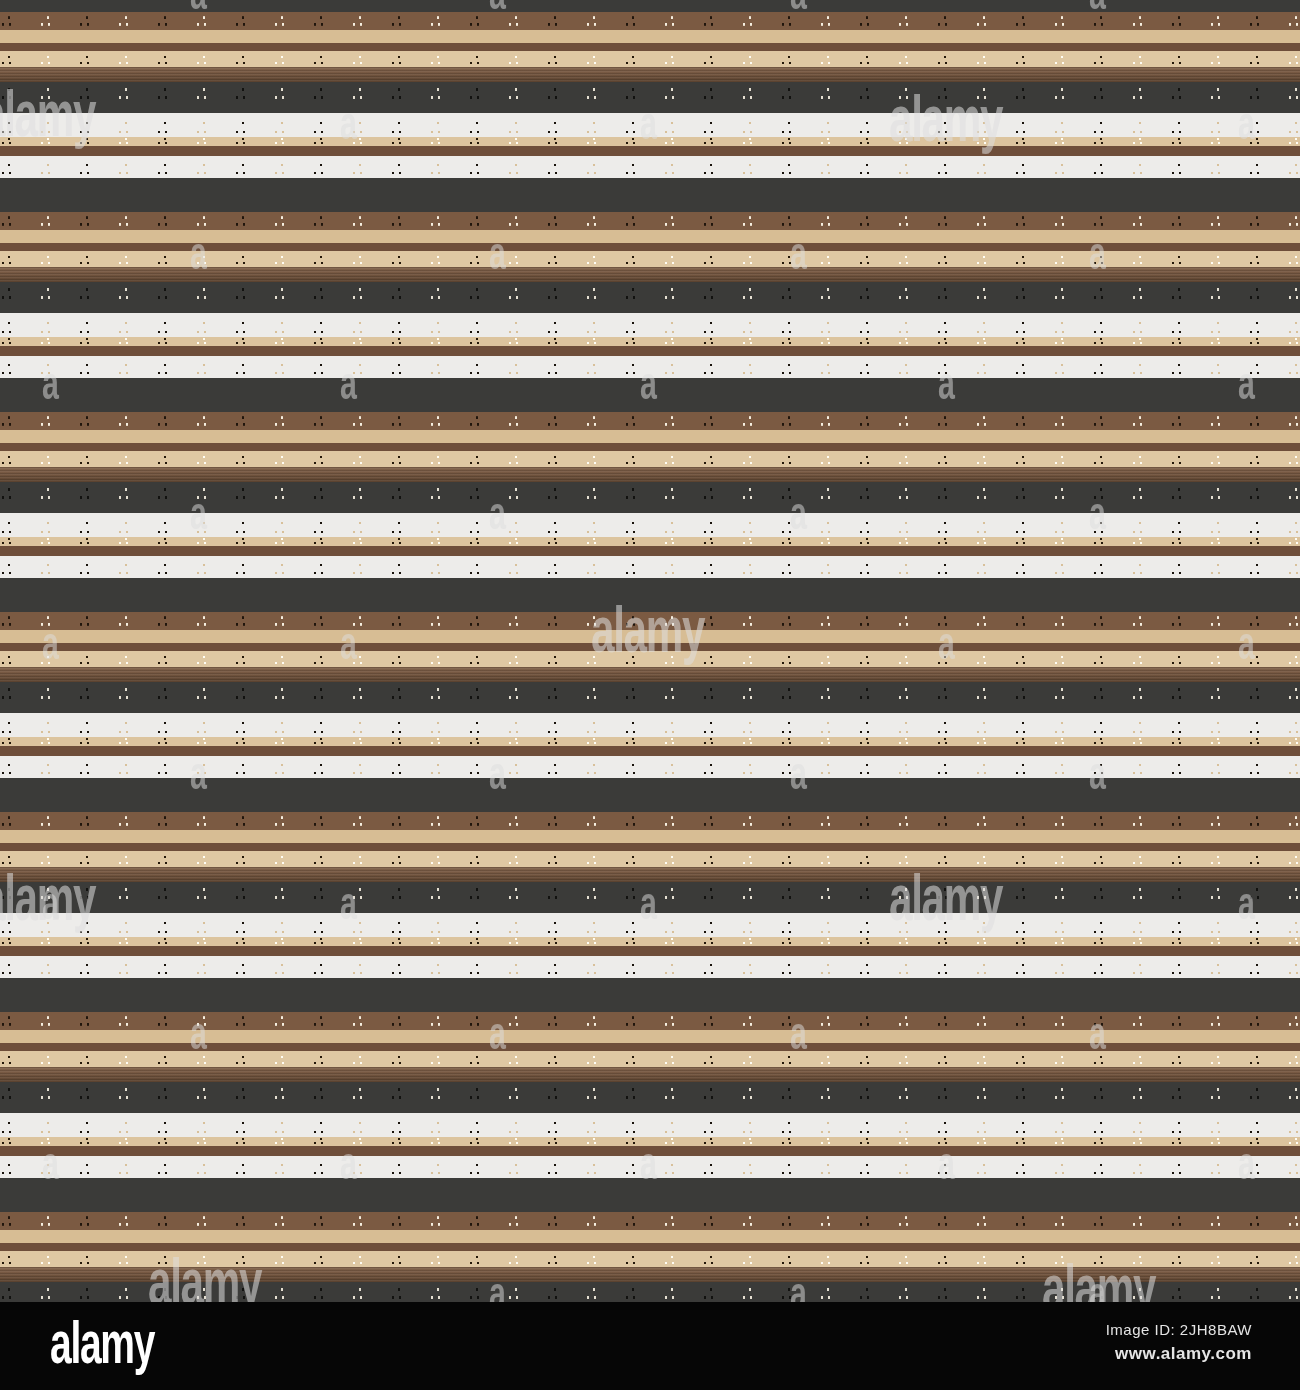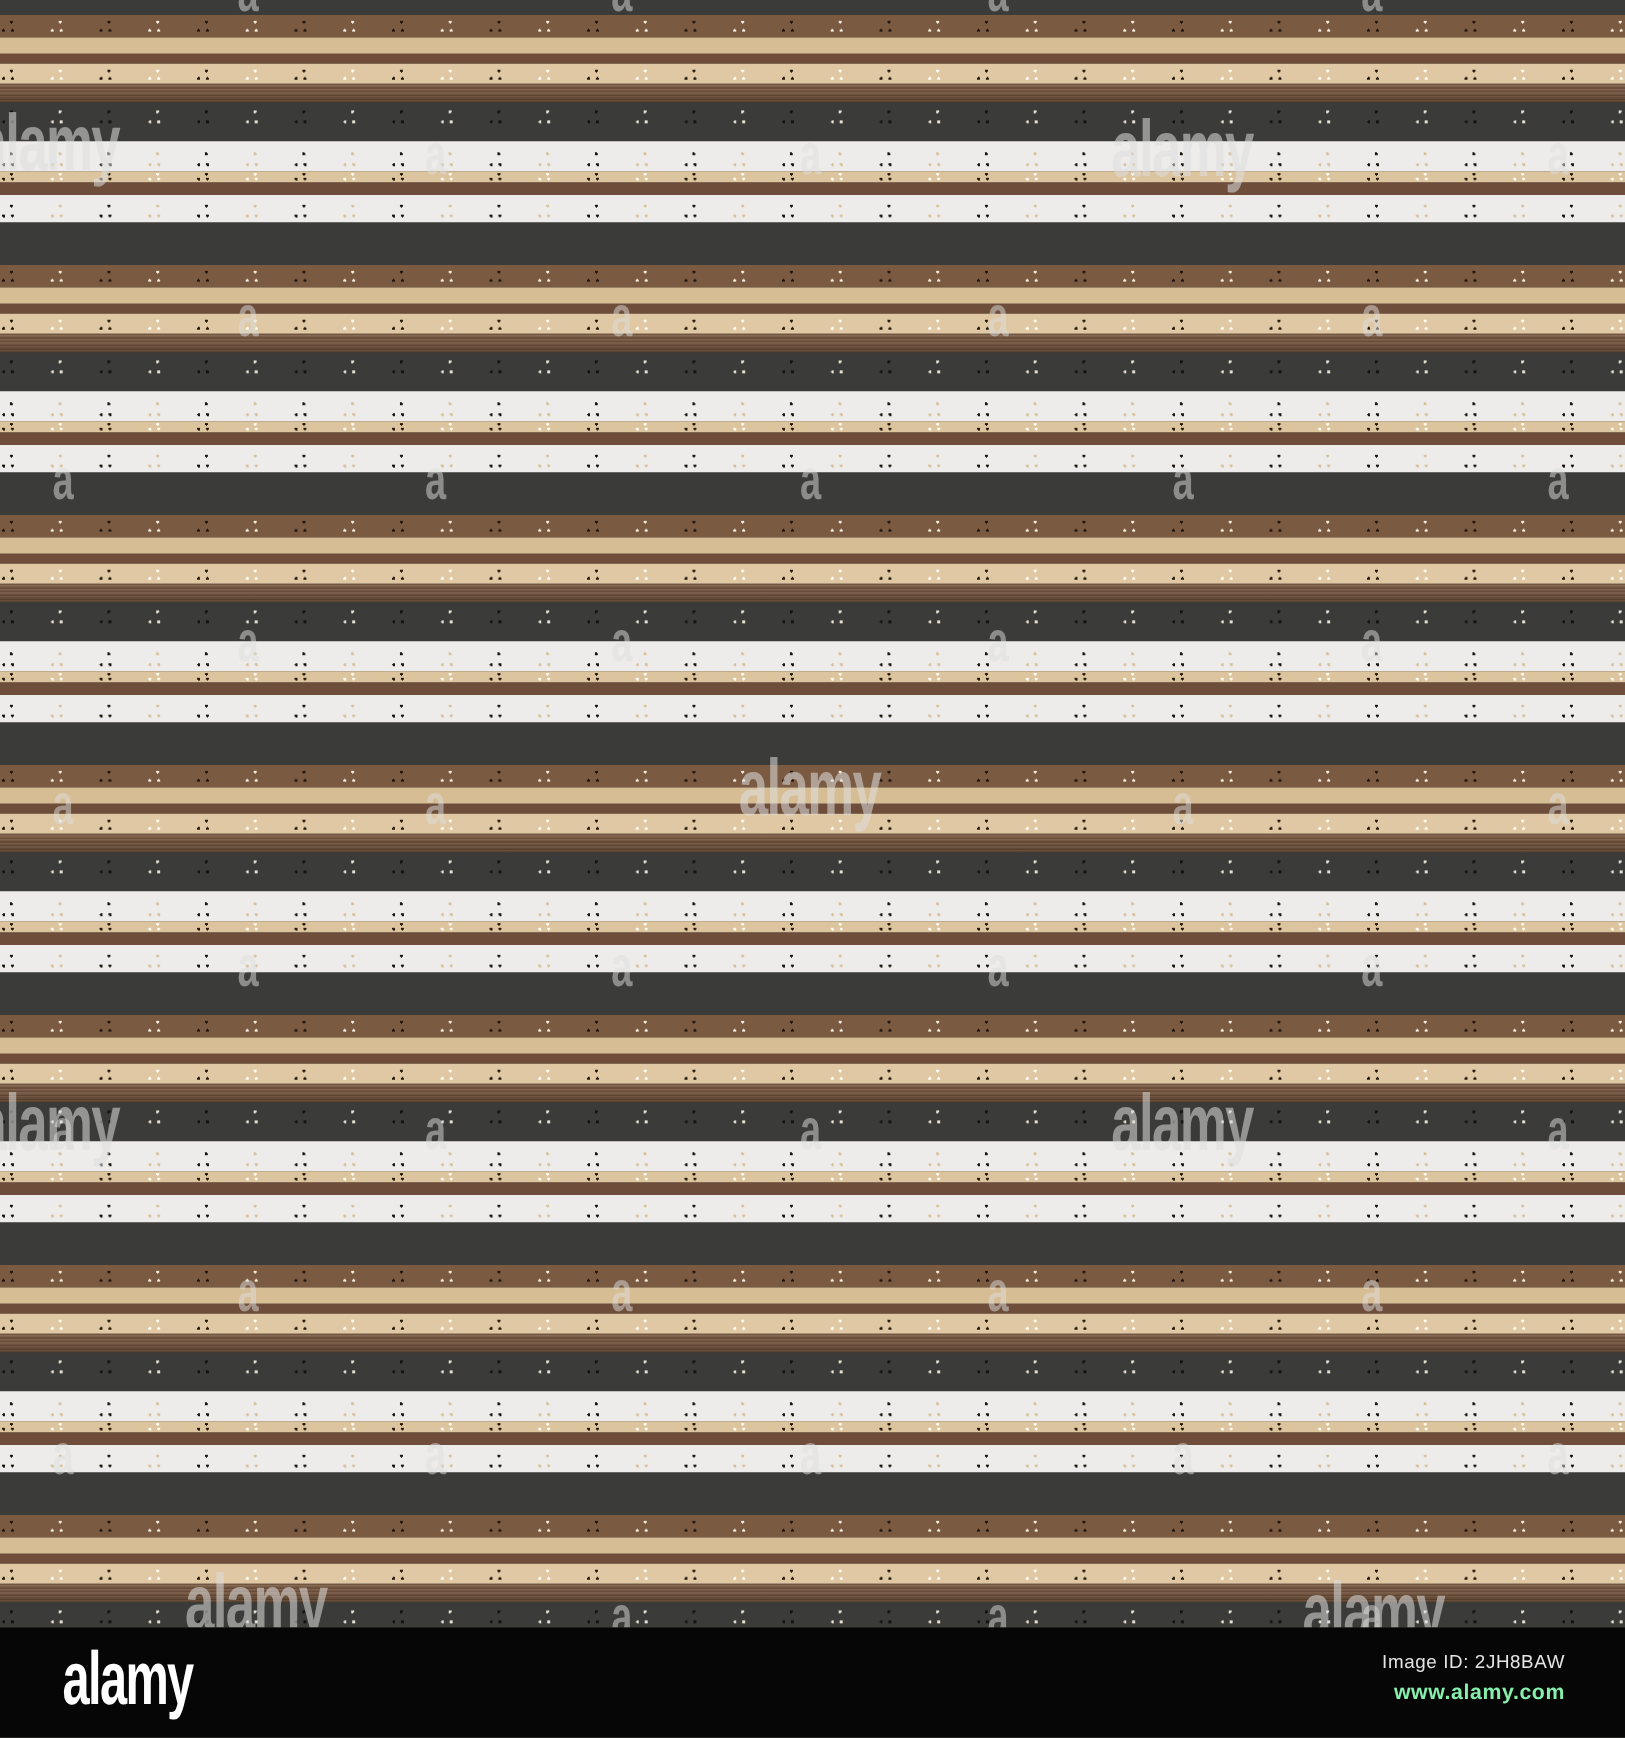--- a/index.html
+++ b/index.html
@@ -73,21 +73,21 @@
   }
   .footer-meta{
     position:absolute;right:48px;top:16px;
     text-align:right;
   }
   .footer-id{
     font-size:15px;line-height:24px;color:#E4E4E4;
     letter-spacing:0.5px;
   }
   .footer-url{
-    font-size:17px;line-height:24px;color:#86efac;
+    font-size:17px;line-height:24px;color:#e5e5e5;
     font-weight:bold;letter-spacing:0.5px;
   }
 </style>
 </head>
 <body>
 
 <div class="canvas">
   <div class="pattern" id="pattern">
       <div class="stripe s-darkgray" style="height: 12px;"></div>
       <div class="stripe s-brown-dots dts" style="height: 18px;"></div>

